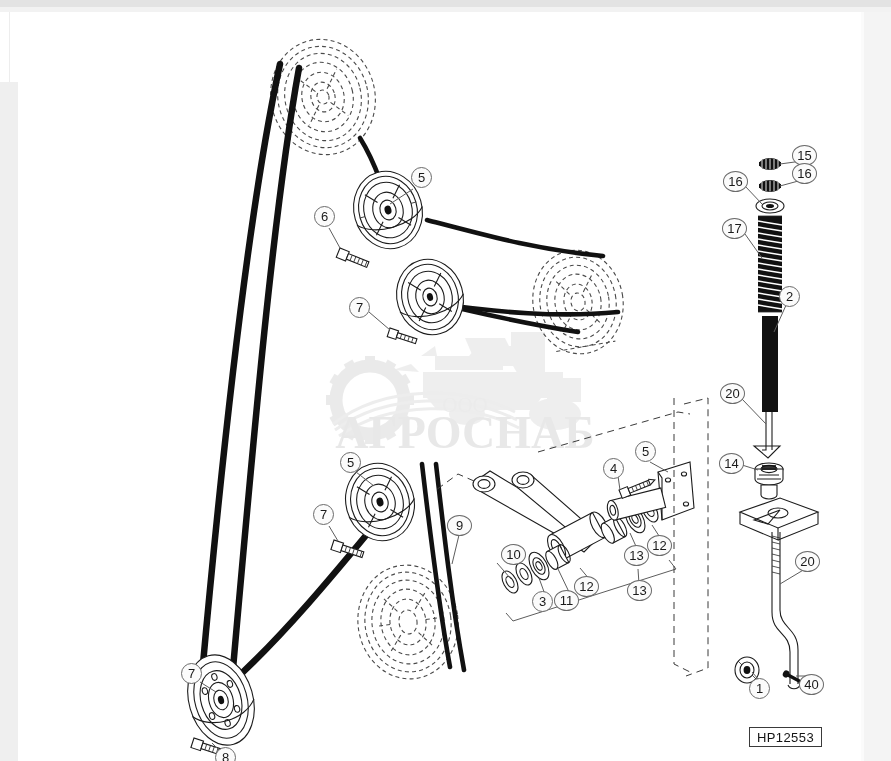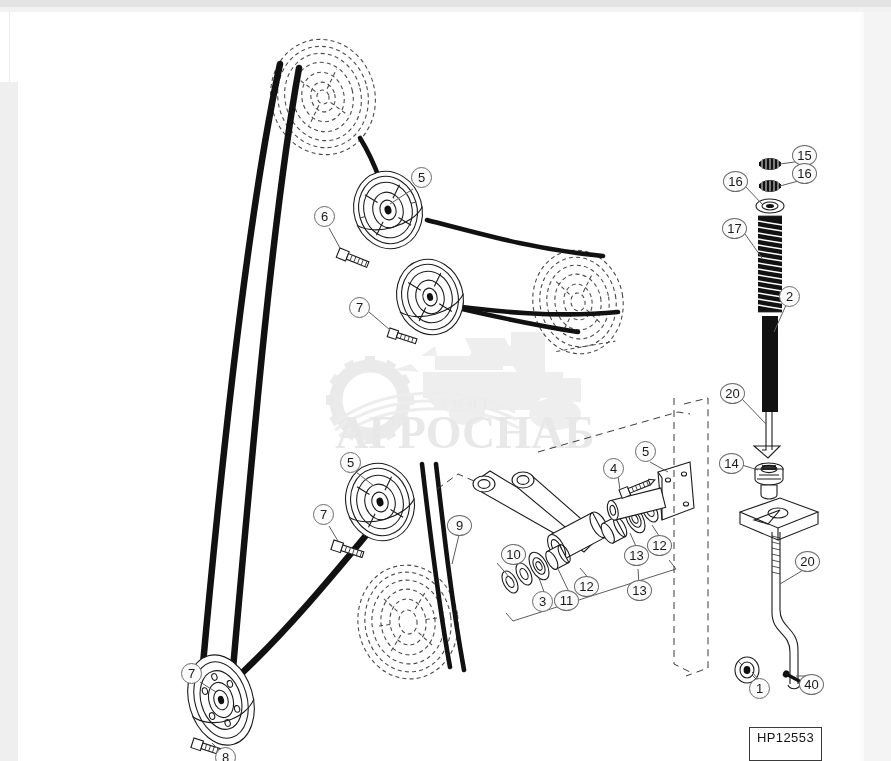--- a/index.html
+++ b/index.html
@@ -31,21 +31,21 @@
     font-family:"Liberation Sans", sans-serif;
     box-sizing:border-box;
   }
   .callout.wide{width:25px;}
   
 
   svg.layer{position:absolute;left:0;top:0;width:843px;height:749px;overflow:visible;}
 
   .partlabel{
     position:absolute;border:1.4px solid #3a3a3a;background:#ffffff;
-    padding:2px 7px 15px 7px;font-size:13px;color:#151515;letter-spacing:.4px;
+    padding:2px 7px 1px 7px;font-size:13px;color:#151515;letter-spacing:.4px;
     font-family:"Liberation Sans", sans-serif;
   }
 </style>
 </head>
 <body>
 
 <div id="root">
 
   <div class="chrome-top"></div>
   <div class="chrome-top2"></div>

